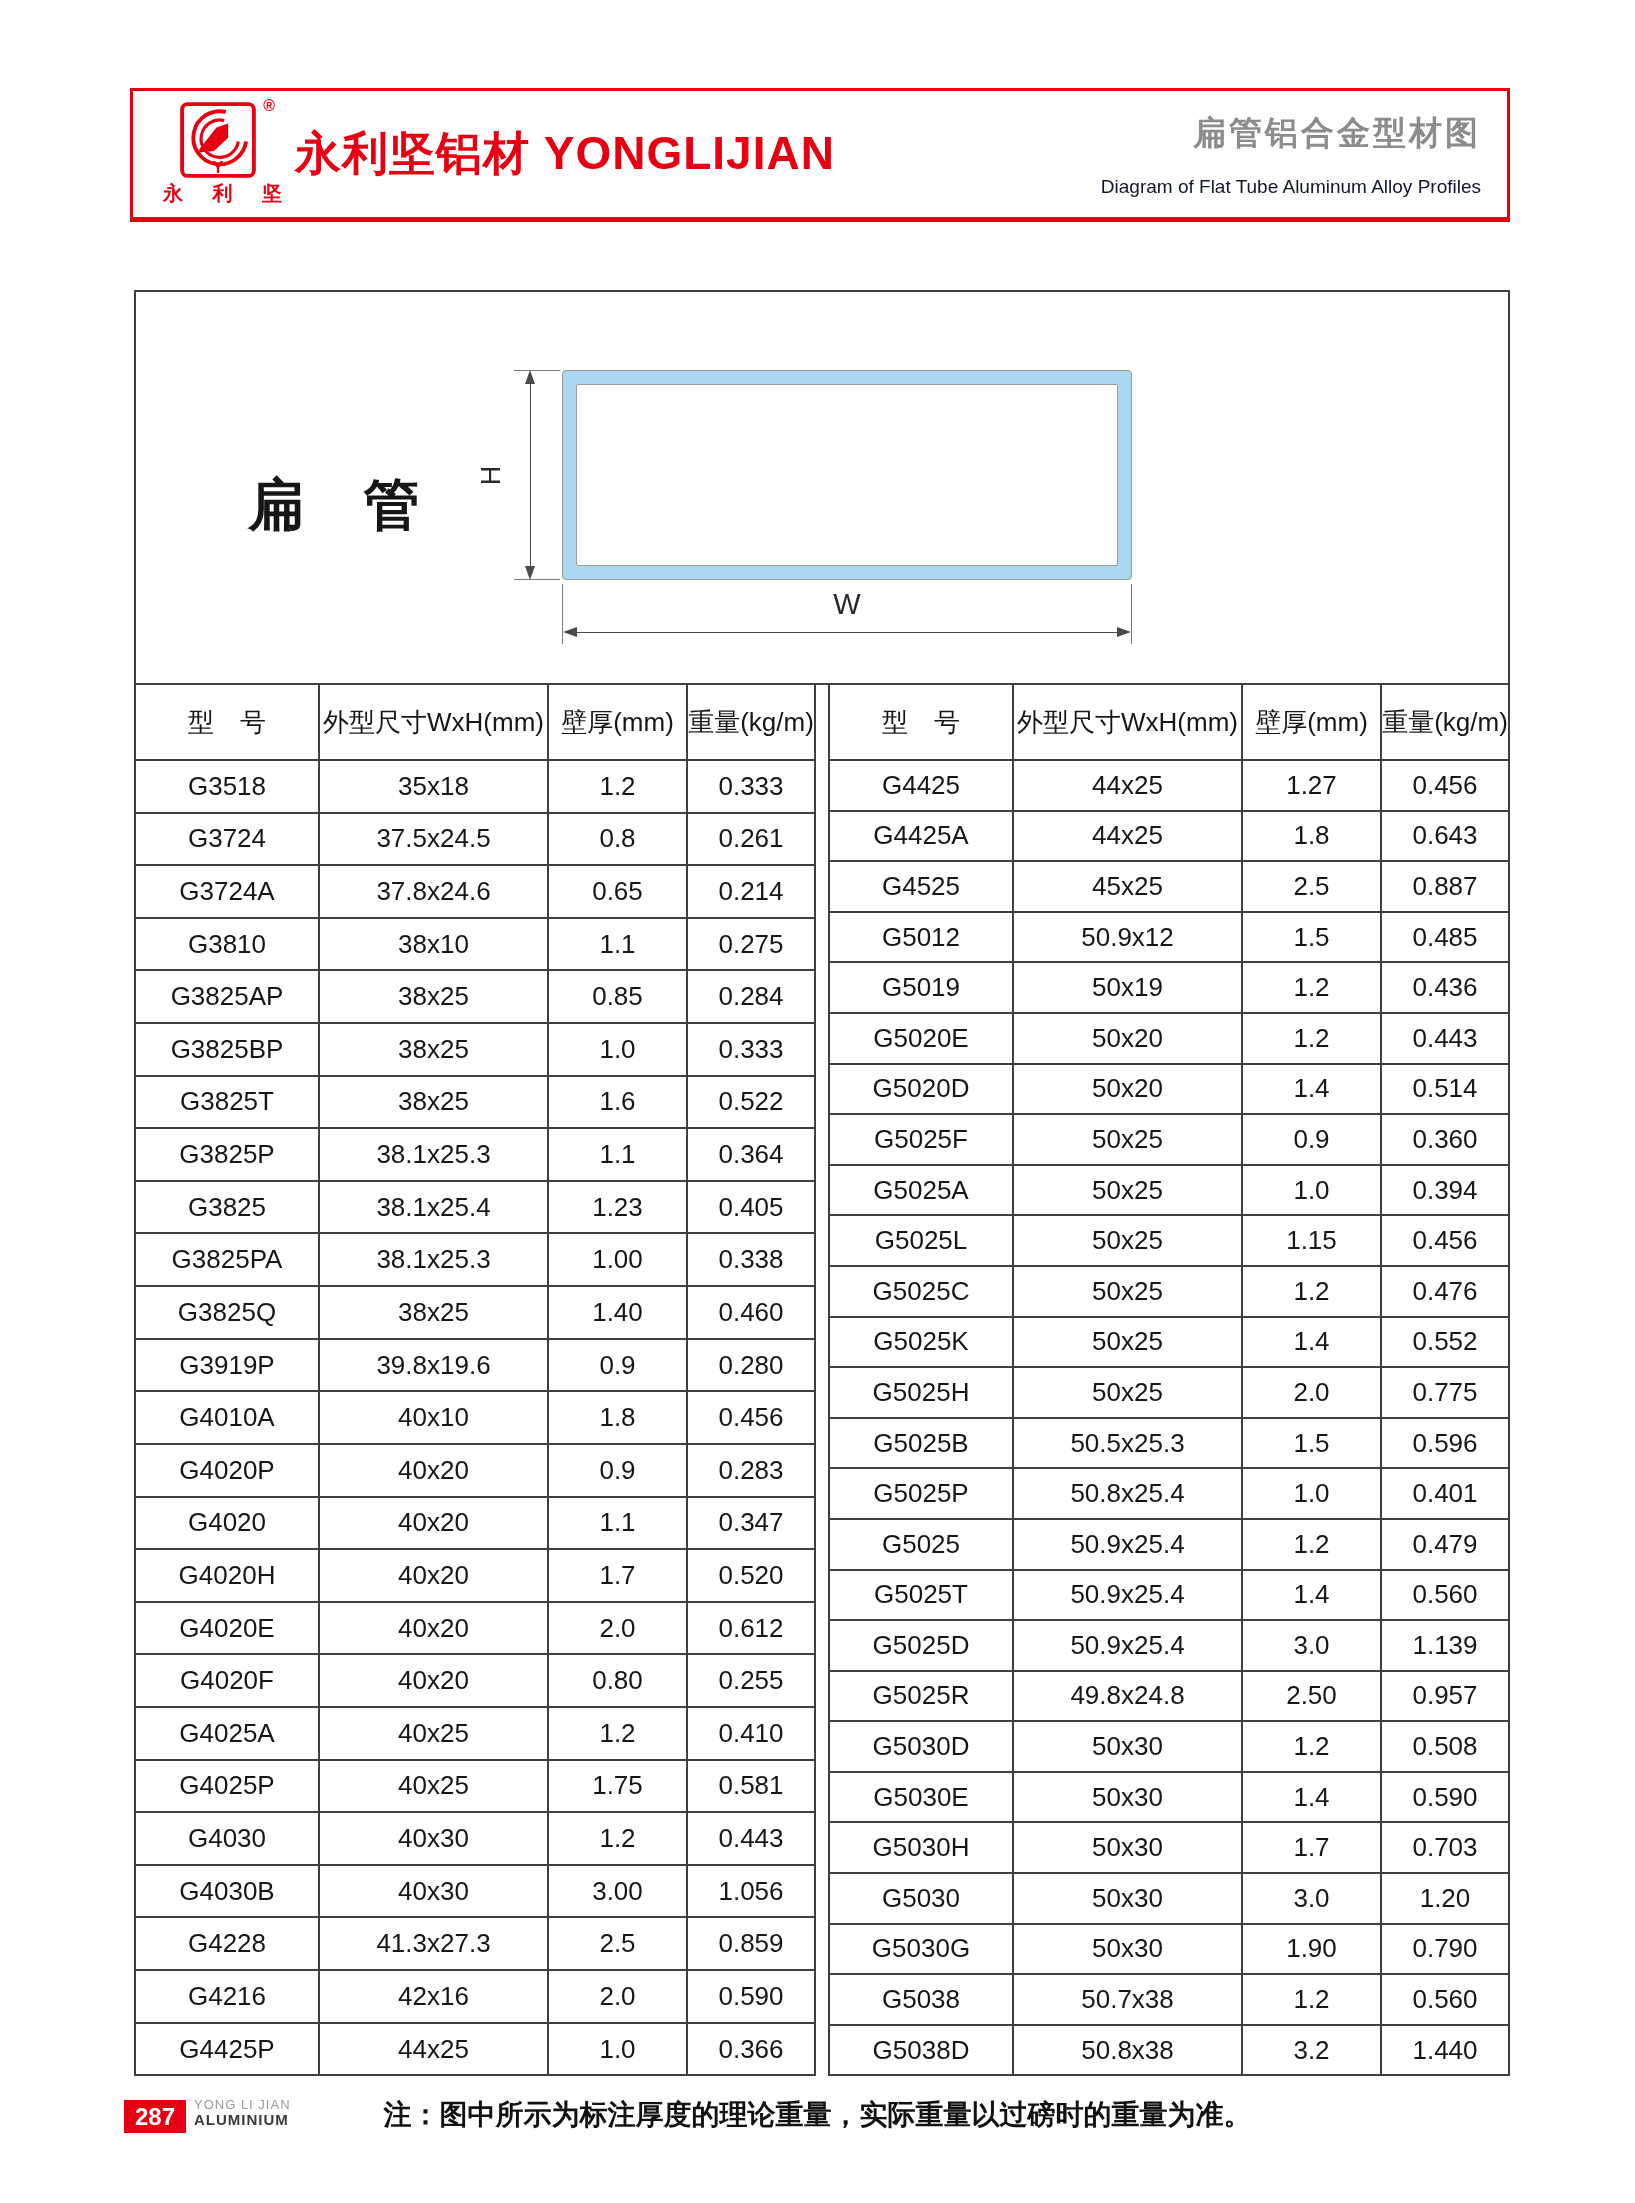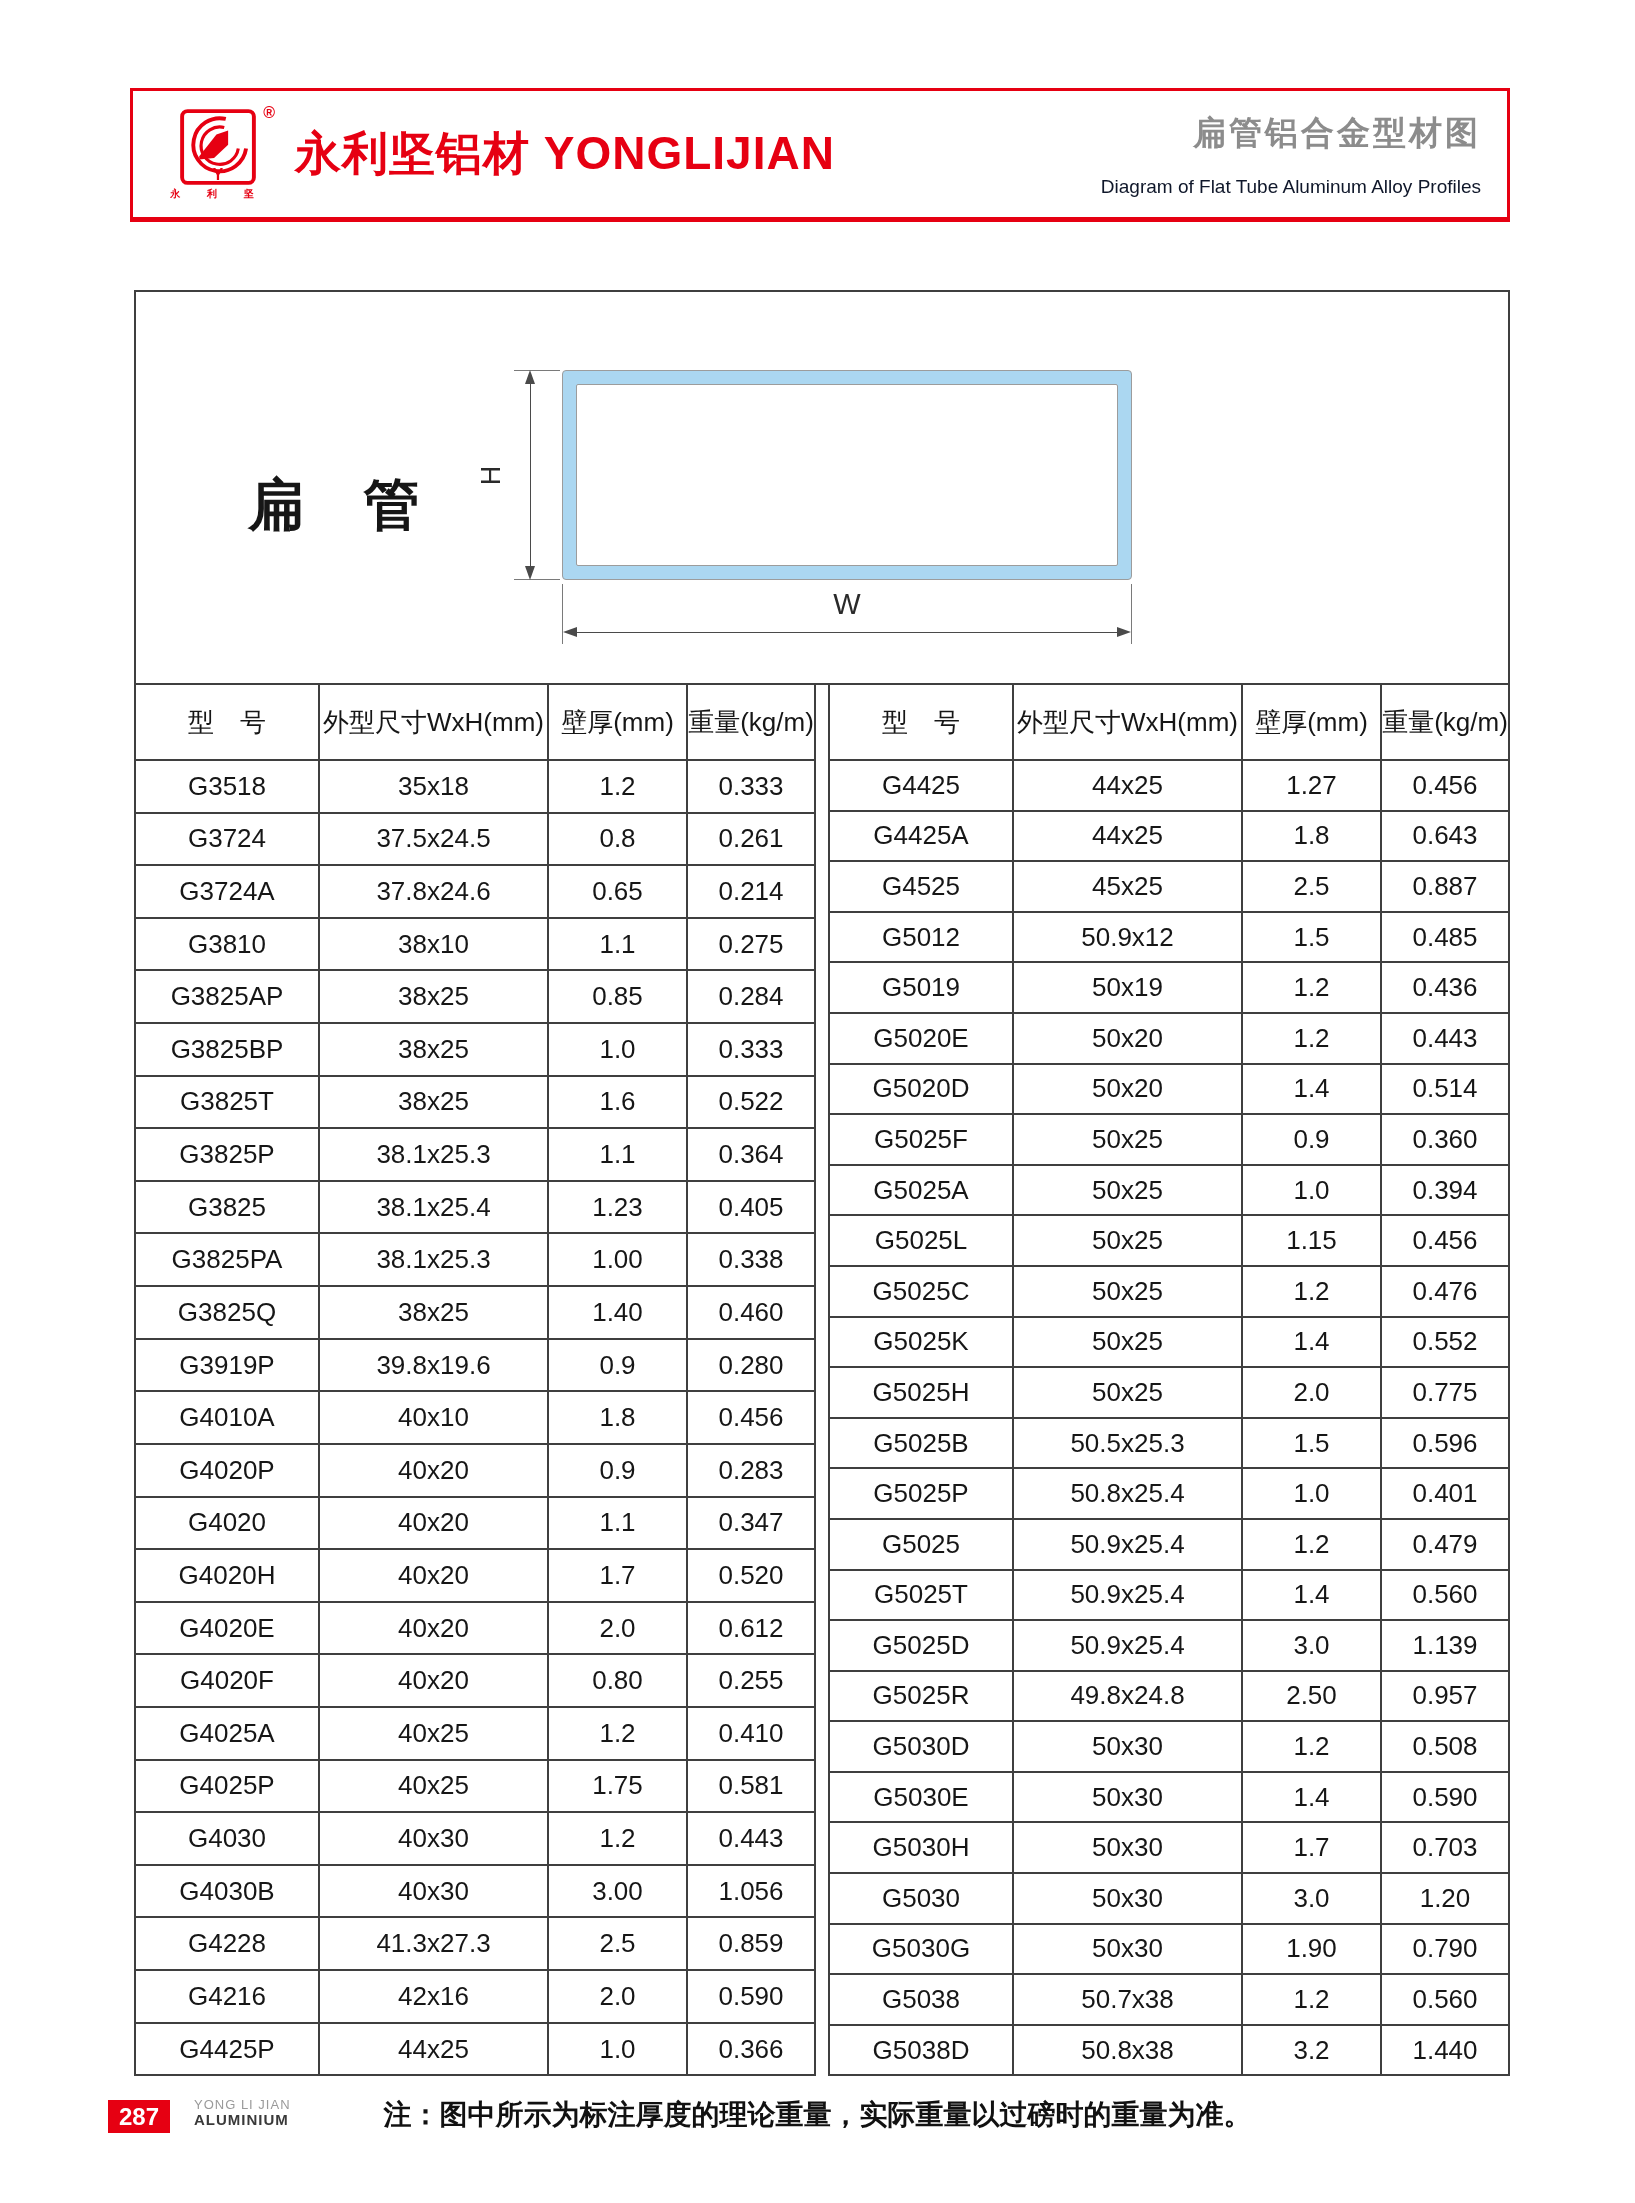--- a/index.html
+++ b/index.html
@@ -9,21 +9,21 @@
   }
   
   .header{
     position:absolute;left:130px;top:88px;width:1380px;height:134px;
     box-sizing:border-box;border:3px solid #e60012;border-bottom-width:5px;
     display:flex;align-items:center;background:#fff;
   }
   .logo-block{margin-left:30px;width:110px;text-align:center;position:relative;}
   .logo-block svg{display:block;margin:0 auto;}
   .logo-reg{position:absolute;top:-4px;right:-2px;color:#e60012;font-size:16px;font-weight:bold;}
-  .logo-caption{color:#e60012;font-size:10px;font-weight:bold;letter-spacing:12px;margin-top:1px;white-space:nowrap;}
+  .logo-caption{color:#e60012;font-size:20px;font-weight:bold;letter-spacing:12px;margin-top:1px;white-space:nowrap;}
   .brand{color:#e60012;font-size:46px;font-weight:bold;margin-left:22px;letter-spacing:1px;white-space:nowrap;}
   .titles{margin-left:auto;margin-right:26px;text-align:right;}
   .title-cn{color:#8c8c8c;font-size:33px;font-weight:bold;letter-spacing:3px;}
   .title-en{color:#0f172a;font-size:19px;margin-top:20px;}
   
   .main{position:absolute;left:134px;top:290px;width:1376px;}
   .diagram-area{
     position:relative;height:393px;box-sizing:border-box;background:#fff;
     border:2px solid #3f3f3f;border-bottom:none;
   }
@@ -64,21 +64,21 @@
   .gap-filler{width:16px;box-sizing:border-box;border-top:2px solid #3f3f3f;background:#fff;}
   table.profiles{border-collapse:collapse;table-layout:fixed;background:#fff;}
   table.profiles th,table.profiles td{
     border:2px solid #3f3f3f;text-align:center;vertical-align:middle;
     font-size:26px;color:#161616;padding:0;overflow:hidden;white-space:nowrap;
   }
   table.profiles th{height:74px;font-weight:normal;}
   table.profiles td{height:48.6px;}
   
   .footer-badge{
-    position:absolute;left:108px;top:2100px;width:62px;height:33px;background:#e60012;
+    position:absolute;left:124px;top:2100px;width:62px;height:33px;background:#e60012;
     color:#fff;font-size:24px;font-weight:bold;text-align:center;line-height:33px;
   }
   .footer-brand{position:absolute;left:194px;top:2098px;line-height:1.1;}
   .footer-brand-1{color:#9a9a9a;font-size:13px;letter-spacing:1px;}
   .footer-brand-2{color:#3a3a3a;font-size:15px;font-weight:bold;letter-spacing:1px;}
   .footer-note{
     position:absolute;left:50%;transform:translateX(-50%);top:2096px;
     font-size:28px;color:#111;white-space:nowrap;font-weight:bold;
   }
 </style>

